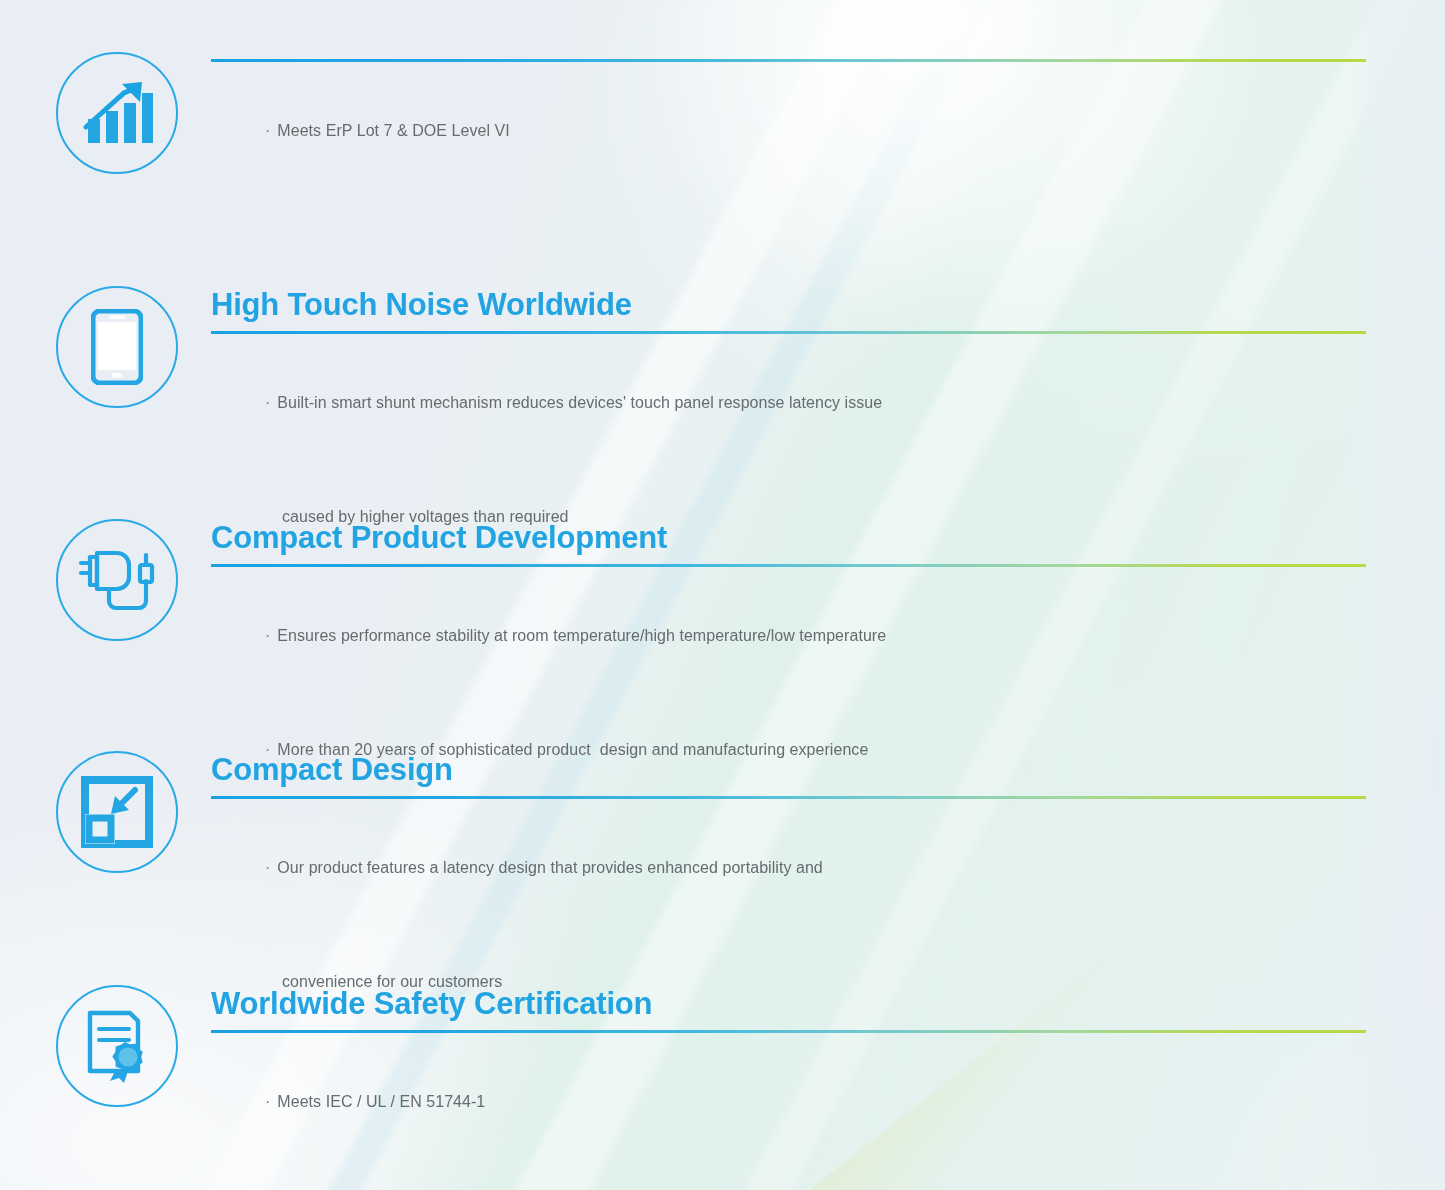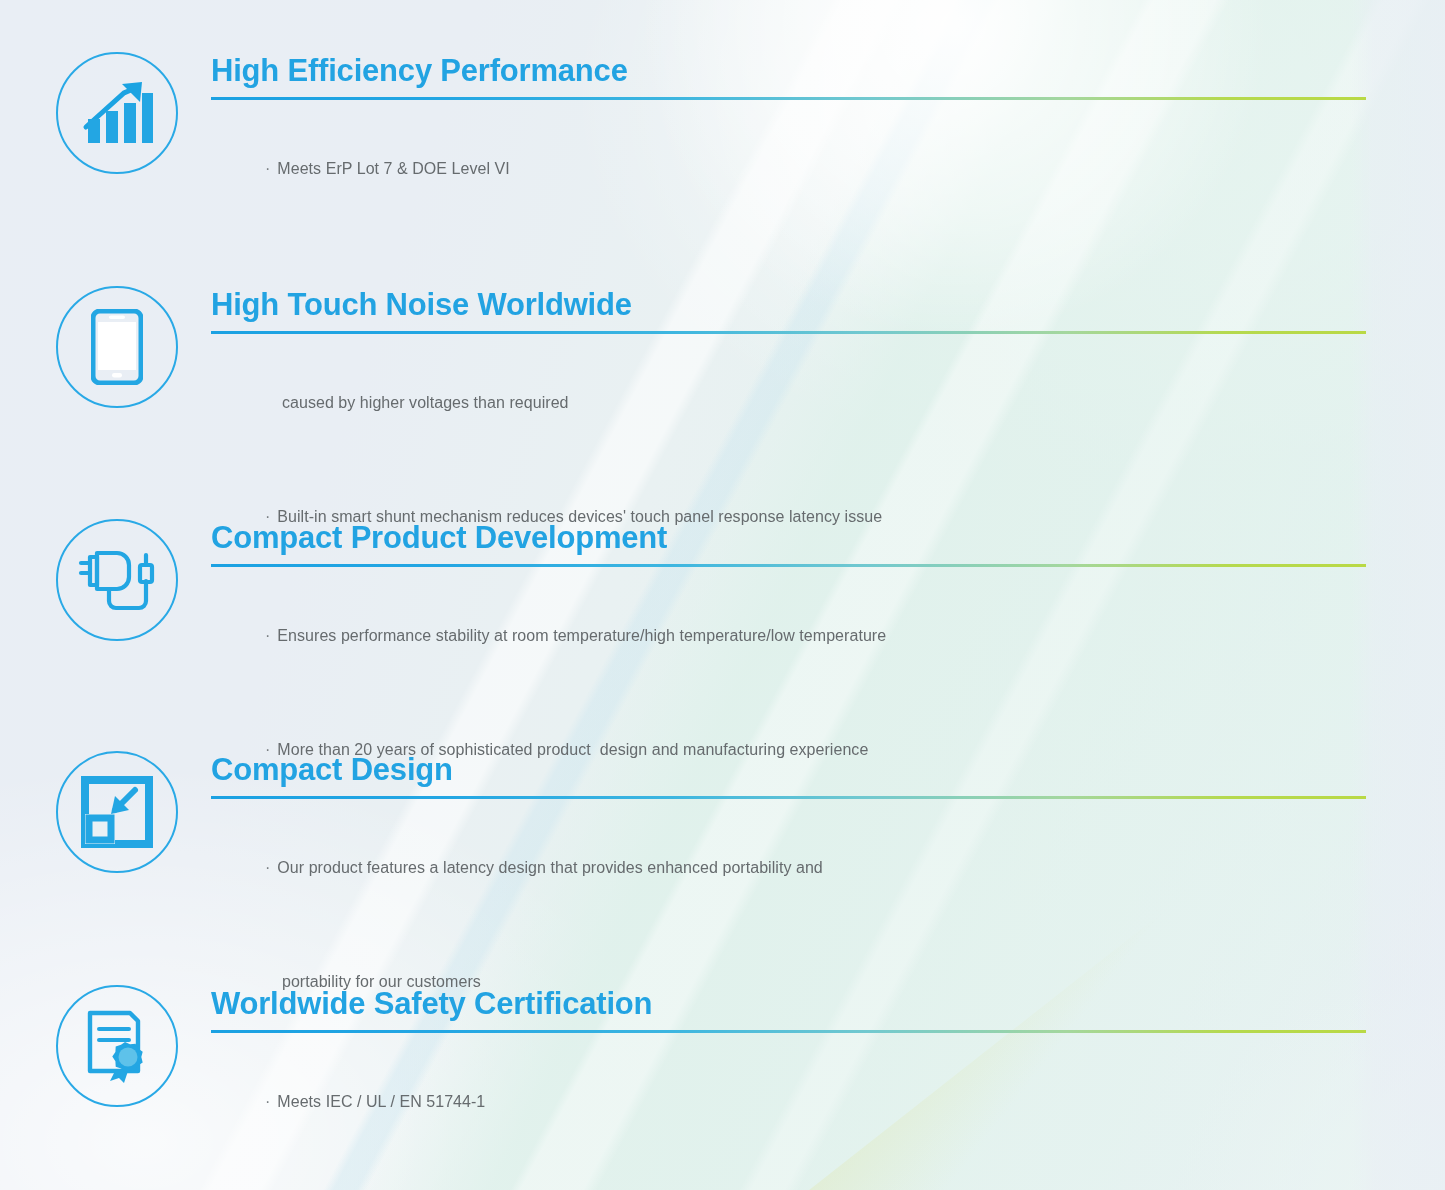--- a/index.html
+++ b/index.html
@@ -187,21 +187,20 @@
         <svg width="74" height="72" viewBox="0 0 74 72" aria-hidden="true">
           <path d="M6 50 L44 16 L58 10" fill="none" stroke="#1ba3e2" stroke-width="5" stroke-linecap="round"></path>
           <path d="M42 7 L62 5 L60 25 Z" fill="#1ba3e2"></path>
           <rect x="8" y="42" width="12" height="24" fill="#23a6e3"></rect>
           <rect x="26" y="34" width="12" height="32" fill="#23a6e3"></rect>
           <rect x="44" y="26" width="12" height="40" fill="#23a6e3"></rect>
           <rect x="62" y="16" width="11" height="50" fill="#23a6e3"></rect>
         </svg>
       </div>
       <div class="feature-body">
-        <div class="feature-title">High Efficiency Performance</div>
         <div class="feature-divider"></div>
         <div class="feature-lines">
           <div class="feature-line">
             <span class="bullet">·</span><span>Meets ErP Lot 7 &amp; DOE Level VI</span>
           </div>
         </div>
       </div>
     </div>
 
     <div class="feature-row" style="top:286px;">
@@ -210,25 +209,25 @@
           <rect x="2" y="2" width="48" height="72" rx="7" ry="7" fill="none" stroke="#23a6e3" stroke-width="5"></rect>
           <rect x="7" y="13" width="38" height="48" fill="#ffffff" stroke="none"></rect>
           <rect x="18" y="6.5" width="16" height="3.6" rx="1.8" fill="#ffffff"></rect>
           <rect x="21" y="64" width="10" height="4.5" rx="2.2" fill="#ffffff"></rect>
         </svg>
       </div>
       <div class="feature-body">
         <div class="feature-title">High Touch Noise Worldwide</div>
         <div class="feature-divider"></div>
         <div class="feature-lines">
+          <div class="feature-line">
+            <span class="bullet">·</span><span>Built-in smart shunt mechanism reduces devices' touch panel response latency issue</span>
+          </div>
           <div class="feature-line" style="padding-left:17px;">
             <span class="cont">caused by higher voltages than required</span>
-          </div>
-          <div class="feature-line">
-            <span class="bullet">·</span><span>Built-in smart shunt mechanism reduces devices' touch panel response latency issue</span>
           </div>
         </div>
       </div>
     </div>
 
     <div class="feature-row" style="top:519px;">
       <div class="icon-badge" style="top:0;">
         <svg width="80" height="74" viewBox="0 0 80 74" aria-hidden="true">
           <g fill="none" stroke="#23a6e3" stroke-width="4.2" stroke-linejoin="round" stroke-linecap="round">
             <path d="M20 10 H40 a12 12 0 0 1 12 12 V34 a12 12 0 0 1 -12 12 H20 Z"></path>
@@ -268,21 +267,21 @@
         </svg>
       </div>
       <div class="feature-body">
         <div class="feature-title">Compact Design</div>
         <div class="feature-divider"></div>
         <div class="feature-lines">
           <div class="feature-line">
             <span class="bullet">·</span><span>Our product features a latency design that provides enhanced portability and</span>
           </div>
           <div class="feature-line" style="padding-left:17px;">
-            <span class="cont">portability for our customers</span>
+            <span class="cont">convenience for our customers</span>
           </div>
         </div>
       </div>
     </div>
 
     <div class="feature-row" style="top:985px;">
       <div class="icon-badge" style="top:0;">
         <svg width="74" height="74" viewBox="0 0 74 74" aria-hidden="true">
           <path d="M10 4 H50 L58 12 V62 H10 Z" fill="none" stroke="#23a6e3" stroke-width="4.4" stroke-linejoin="round"></path>
           <g stroke="#23a6e3" stroke-width="4" stroke-linecap="round">

